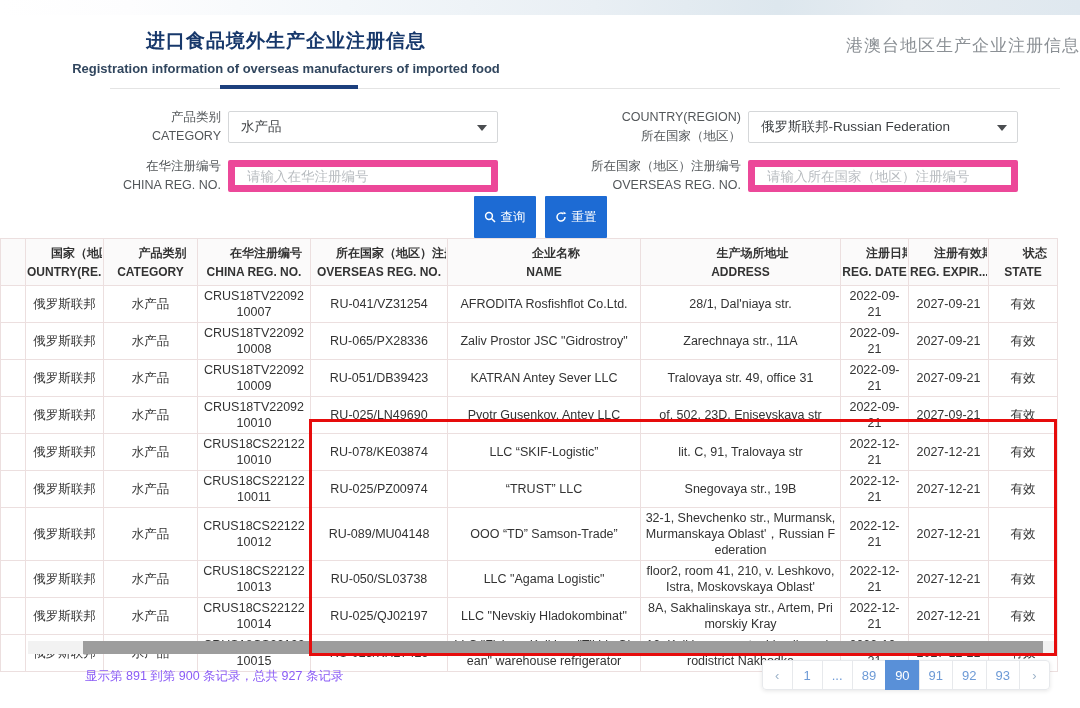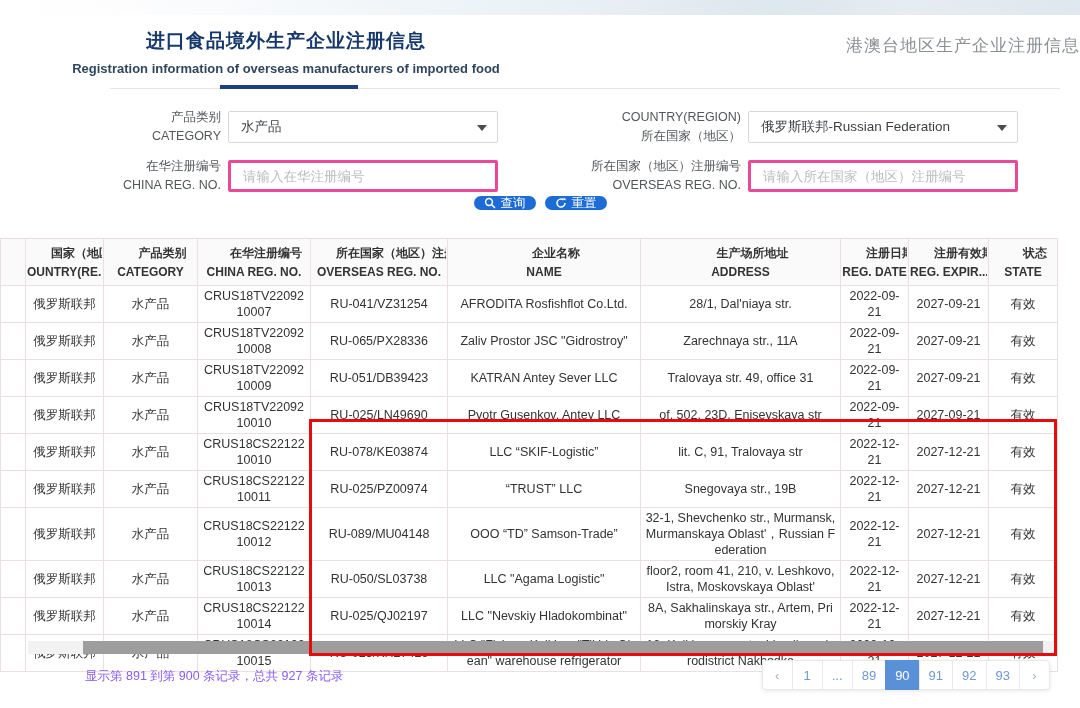--- a/index.html
+++ b/index.html
@@ -21,26 +21,26 @@
   .tabline-active { position:absolute; top:85px; left:220px; width:138px; height:4px; background:#1c3f7d; }
 
   
   .fg { position:absolute; display:flex; align-items:center; }
   .fg-label { flex:0 0 228px; text-align:right; font-size:12.5px; color:#53575a; line-height:1.55; padding-right:7px; }
   .field { position:relative; width:270px; height:32px; background:#fff; }
   .selectbox { border:1px solid #d5d7d9; border-radius:2px; width:100%; height:100%;
     display:flex; align-items:center; padding:0 26px 0 12px; font-size:13.5px; color:#3c3f42; cursor:pointer; }
   .caret { position:absolute; right:11px; top:14px; width:0; height:0;
     border-left:5px solid transparent; border-right:5px solid transparent; border-top:6px solid #4a4d50; }
-  .textinput { width:270px; height:32px; border:3px solid #ec4899; border-radius:2px;
+  .textinput { width:270px; height:32px; border:7px solid #ec4899; border-radius:2px;
     padding:0 12px; font-size:13.5px; color:#3c3f42; font-family:inherit; }
   .textinput::placeholder { color:#b9bdc1; }
   .btnrow { position:absolute; left:0; top:196px; width:1080px; display:flex; justify-content:center; gap:9px; }
-  .btn { display:inline-flex; align-items:center; gap:5px; height:14px; padding:0 10px;
-    background:#1d6bd4; color:#fff; font-size:12.5px; border:none; border-radius:7px; cursor:pointer; font-family:inherit; }
+  .btn { display:inline-flex; align-items:center; gap:5px; height:42px; padding:0 10px;
+    background:#1d6bd4; color:#fff; font-size:12.5px; border:none; border-radius:1px; cursor:pointer; font-family:inherit; }
 
   
   .tablewrap { position:absolute; left:0; top:238px; width:1057px; }
   table { border-collapse:collapse; table-layout:fixed; width:1057px; }
   th, td { border:1px solid #ecdfdf; }
   th { background:#fbfafa; padding:6px 1px; }
   .h-cn { font-size:12px; font-weight:bold; color:#333; white-space:nowrap; overflow:hidden;padding-left:24px; }
   .h-en { font-size:12px; font-weight:bold; color:#333; white-space:nowrap; overflow:hidden; margin-top:3px; }
   td { text-align:center; vertical-align:middle; font-size:12.5px; color:#333; padding:2px 4px; height:33px; line-height:1.28; }
   .col-creg, .col-name, .col-addr { word-break:break-all; }

